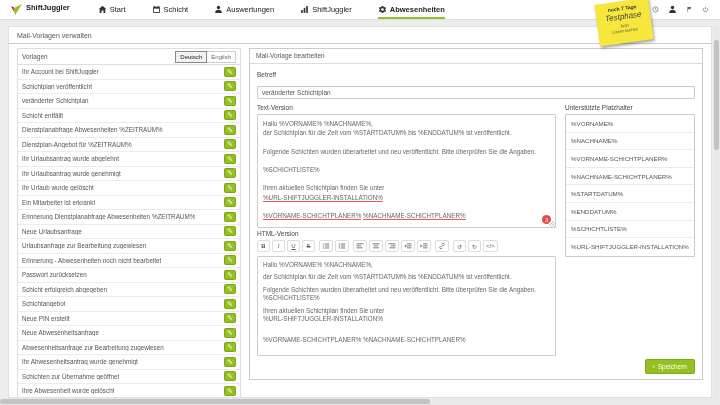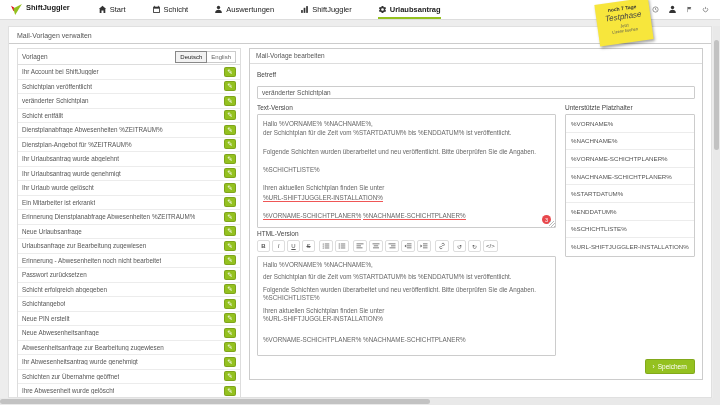--- a/index.html
+++ b/index.html
@@ -144,21 +144,21 @@
             </svg>
           </span>
           <span>ShiftJuggler</span>
         </div>
         <div class="nav-item active">
           <span class="nav-ic">
             <svg viewBox="0 0 24 24" width="9" height="9" fill="#333">
               <path fill-rule="evenodd" d="M19.14 12.94c.04-.3.06-.61.06-.94s-.02-.64-.07-.94l2.03-1.58a.5.5 0 0 0 .12-.64l-1.92-3.32a.5.5 0 0 0-.61-.22l-2.39.96c-.5-.38-1.03-.7-1.62-.94L14.4 2.81a.5.5 0 0 0-.5-.43h-3.84a.5.5 0 0 0-.49.43l-.36 2.54c-.59.24-1.13.57-1.62.94l-2.39-.96a.5.5 0 0 0-.61.22L2.67 8.84a.5.5 0 0 0 .12.64l2.03 1.58c-.05.3-.07.63-.07.94s.02.64.07.94l-2.03 1.58a.5.5 0 0 0-.12.64l1.92 3.32c.12.22.39.3.61.22l2.39-.96c.5.38 1.03.7 1.62.94l.36 2.54c.04.25.25.43.5.43h3.84c.25 0 .46-.18.49-.43l.36-2.54c.59-.24 1.13-.56 1.62-.94l2.39.96c.23.09.49 0 .61-.22l1.92-3.32a.5.5 0 0 0-.12-.64zM12 15.6a3.6 3.6 0 1 1 0-7.2 3.6 3.6 0 0 1 0 7.2z"></path>
             </svg>
           </span>
-          <span>Urlaubsantrag</span>
+          <span>Abwesenheiten</span>
         </div>
       </nav>
     <div class="top-icons" id="top-icons">
         <span class="top-icon">
           <svg viewBox="0 0 16 16" width="7" height="7" fill="none" stroke="#666" stroke-width="1.5">
             <circle cx="8" cy="8" r="6"></circle>
             <path d="M8 4.5V8l2.5 1.5"></path>
           </svg>
         </span>
         <span class="top-icon">

